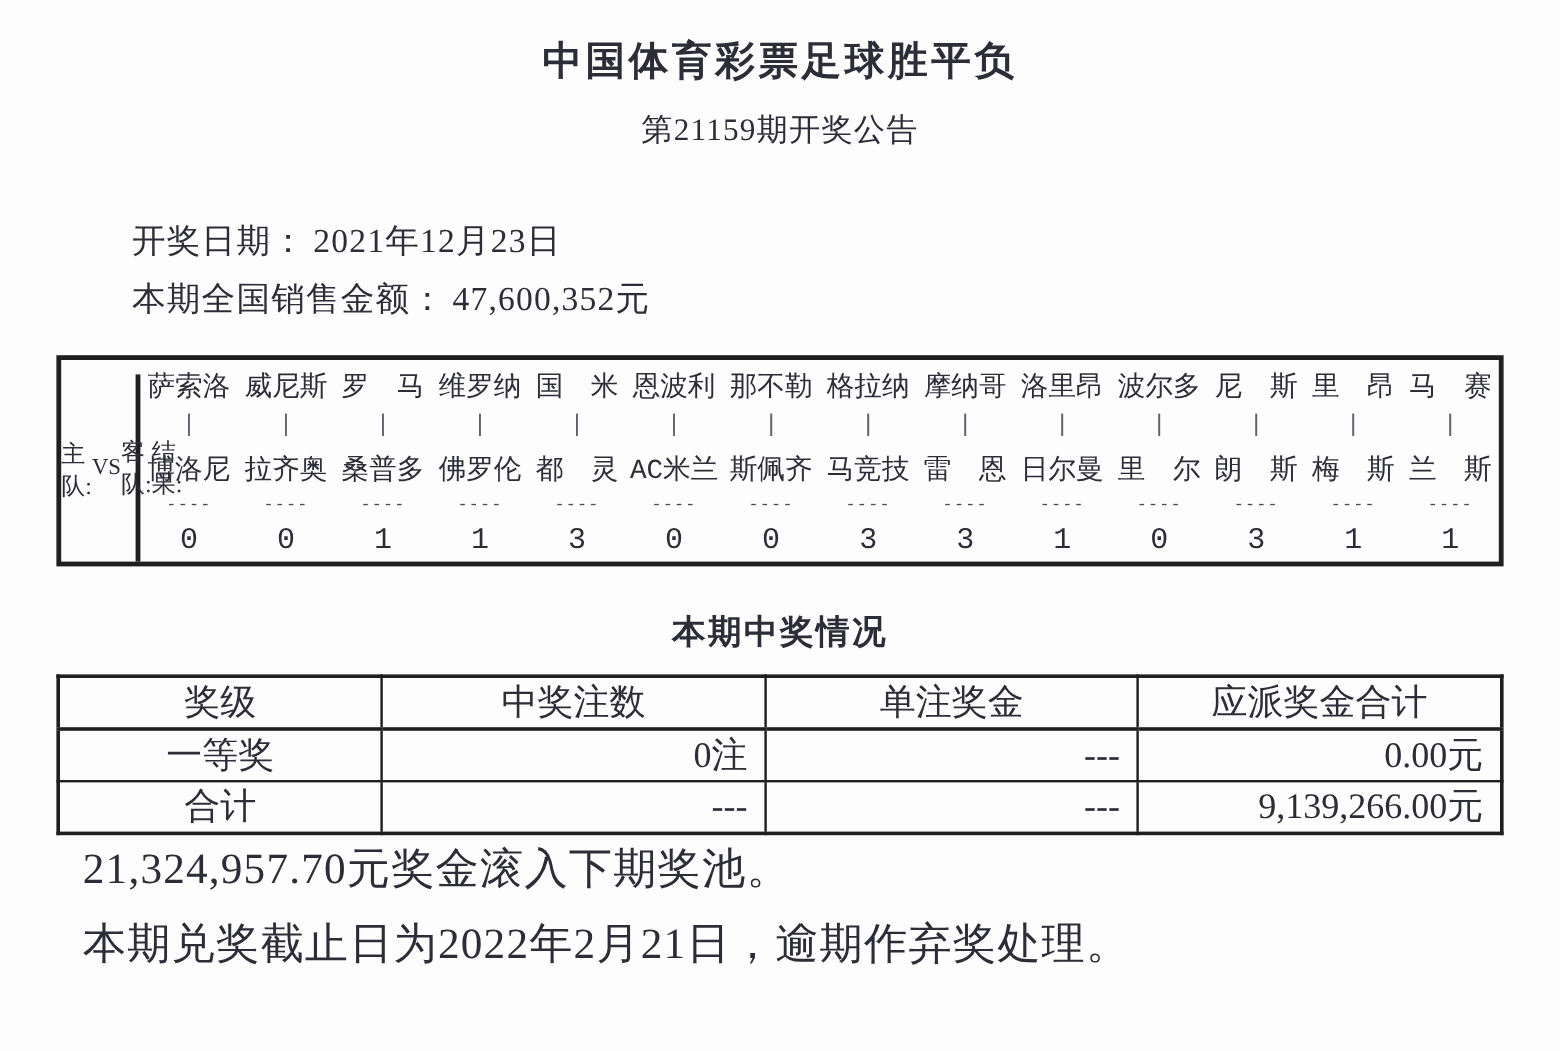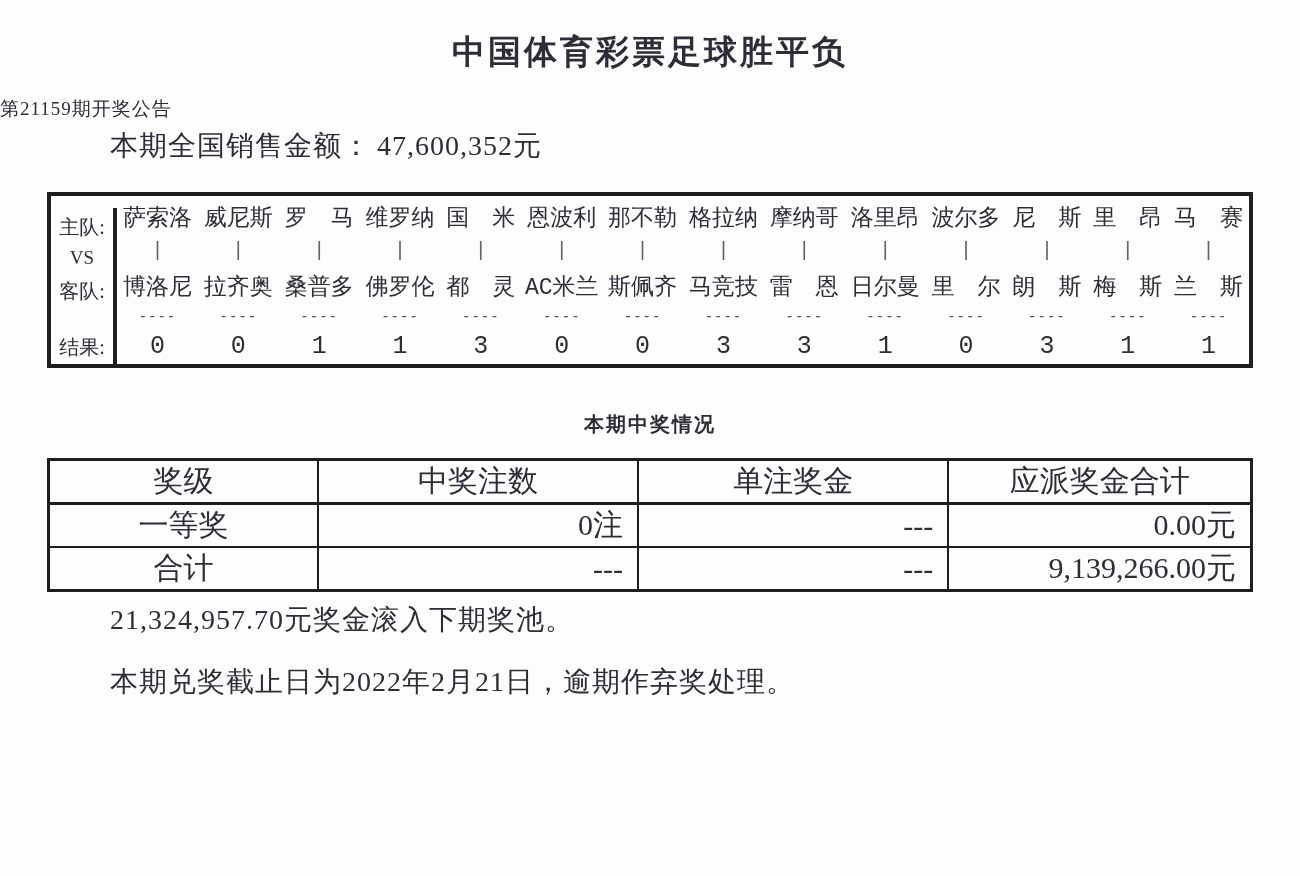--- a/index.html
+++ b/index.html
@@ -1,67 +1,68 @@
 <!DOCTYPE html>
 <html style="--ink: #2d2d38; --line: #1f1f1f; --paper: #fdfdfd;"><head>
 <meta charset="utf-8">
 <style>
   :root { --ink:#2d2d38; --line:#1f1f1f; --paper:#fdfdfd; }
   * { margin:0; padding:0; box-sizing:border-box; }
   body { background:#ffffff; font-family:"Liberation Serif","DejaVu Serif",serif; color:var(--ink); }
   .page { position:relative; width:1300px; height:876px; background:var(--paper); overflow:hidden; }
 
   .title { padding-top:32px; text-align:center; font-size:33px; font-weight:bold; letter-spacing:3px; line-height:40px; }
-  .subtitle { margin-top:20px; font-size:19px; font-weight:normal; letter-spacing:1px; line-height:34px; }
+  .subtitle { margin-top:20px; text-align:center; font-size:26px; font-weight:normal; letter-spacing:1px; line-height:34px; }
 
   .info-line { margin-left:110px; font-size:28px; letter-spacing:1px; line-height:40px; }
   .info-line.first { margin-top:56px; }
   .info-line + .info-line { margin-top:8px; }
   .info-line .val { margin-left:6px; }
 
   
   .match-table { display:flex; margin:26px 0 0 47px; width:1206px; height:176px;
                  border:4px solid var(--line); background:var(--paper); }
-  .label-col { width:66px; border-right:4px solid var(--line); display:flex; flex-direction:column;
+  .label-col { width:66px; border-right:4px solid var(--line); display:flex; flex-direction:row;
                align-items:center; font-size:20px;margin-top:12px; }
   .match-cols { flex:1; display:flex; }
   .match-col { flex:1; display:flex; flex-direction:column; align-items:center;font-family:Liberation Mono, monospace; }
   .mrow { display:flex; align-items:center; justify-content:center; width:100%; }
   .mrow.home   { height:38px; font-size:23px; padding-top:4px; }
   .mrow.bar    { height:32px; font-size:20px; color:#61616e; }
   .mrow.away   { height:40px; font-size:23px; }
   .mrow.dash   { height:22px; font-size:14px; letter-spacing:1px; color:#4a4a55; }
   .mrow.result { height:36px; font-size:25px; }
   .label-col .mrow { font-size:20px; }
   .label-col .mrow.bar { color:var(--ink); font-size:19px; }
 
   
-  .section-heading { margin-top:36px; text-align:center; font-size:20px; font-weight:bold;
+  .section-heading { margin-top:36px; text-align:center; font-size:28px; font-weight:bold;
                      letter-spacing:2px; line-height:40px; }
   .prize-table { margin:14px 0 0 47px; width:1206px; border-collapse:collapse;
                  border:3px solid var(--line); font-size:30px; }
   .prize-table th, .prize-table td { border:2px solid var(--line); height:40px; padding:0; }
   .prize-table th { font-weight:normal; text-align:center; border-bottom:3px solid var(--line); }
   .prize-table col.c0 { width:22.4%; } .prize-table col.c1 { width:26.6%; }
   .prize-table col.c2 { width:25.8%; } .prize-table col.c3 { width:25.2%; }
   .prize-table td.c-level { text-align:center;margin-left:28px; }
   .prize-table td.c-num { text-align:right; padding-right:14px;margin-left:20px; }
 
-  .footer-line { margin-left:110px; font-size:28px; letter-spacing:1px; line-height:36px; }
+  .footer-line { margin-left:69px; font-size:36px; letter-spacing:1px; line-height:36px; }
   .footer-line.first { margin-top:10px; }
   .footer-line + .footer-line { margin-top:26px; }
 </style>
 </head>
 <body>
 
 <div class="page">
 
   <h1 class="title">中国体育彩票足球胜平负</h1>
   <h2 class="subtitle">第21159期开奖公告</h2>
 
+  <p class="info-line first"><span>开奖日期：</span><span class="val">2021年12月23日</span></p>
 
   <p class="info-line"><span>本期全国销售金额：</span><span class="val">47,600,352元</span></p>
 
   <div class="match-table">
     <div class="label-col">
       <div class="mrow home">主队:</div>
       <div class="mrow bar">VS</div>
       <div class="mrow away">客队:</div>
       <div class="mrow dash"></div>
       <div class="mrow result">结果:</div>

